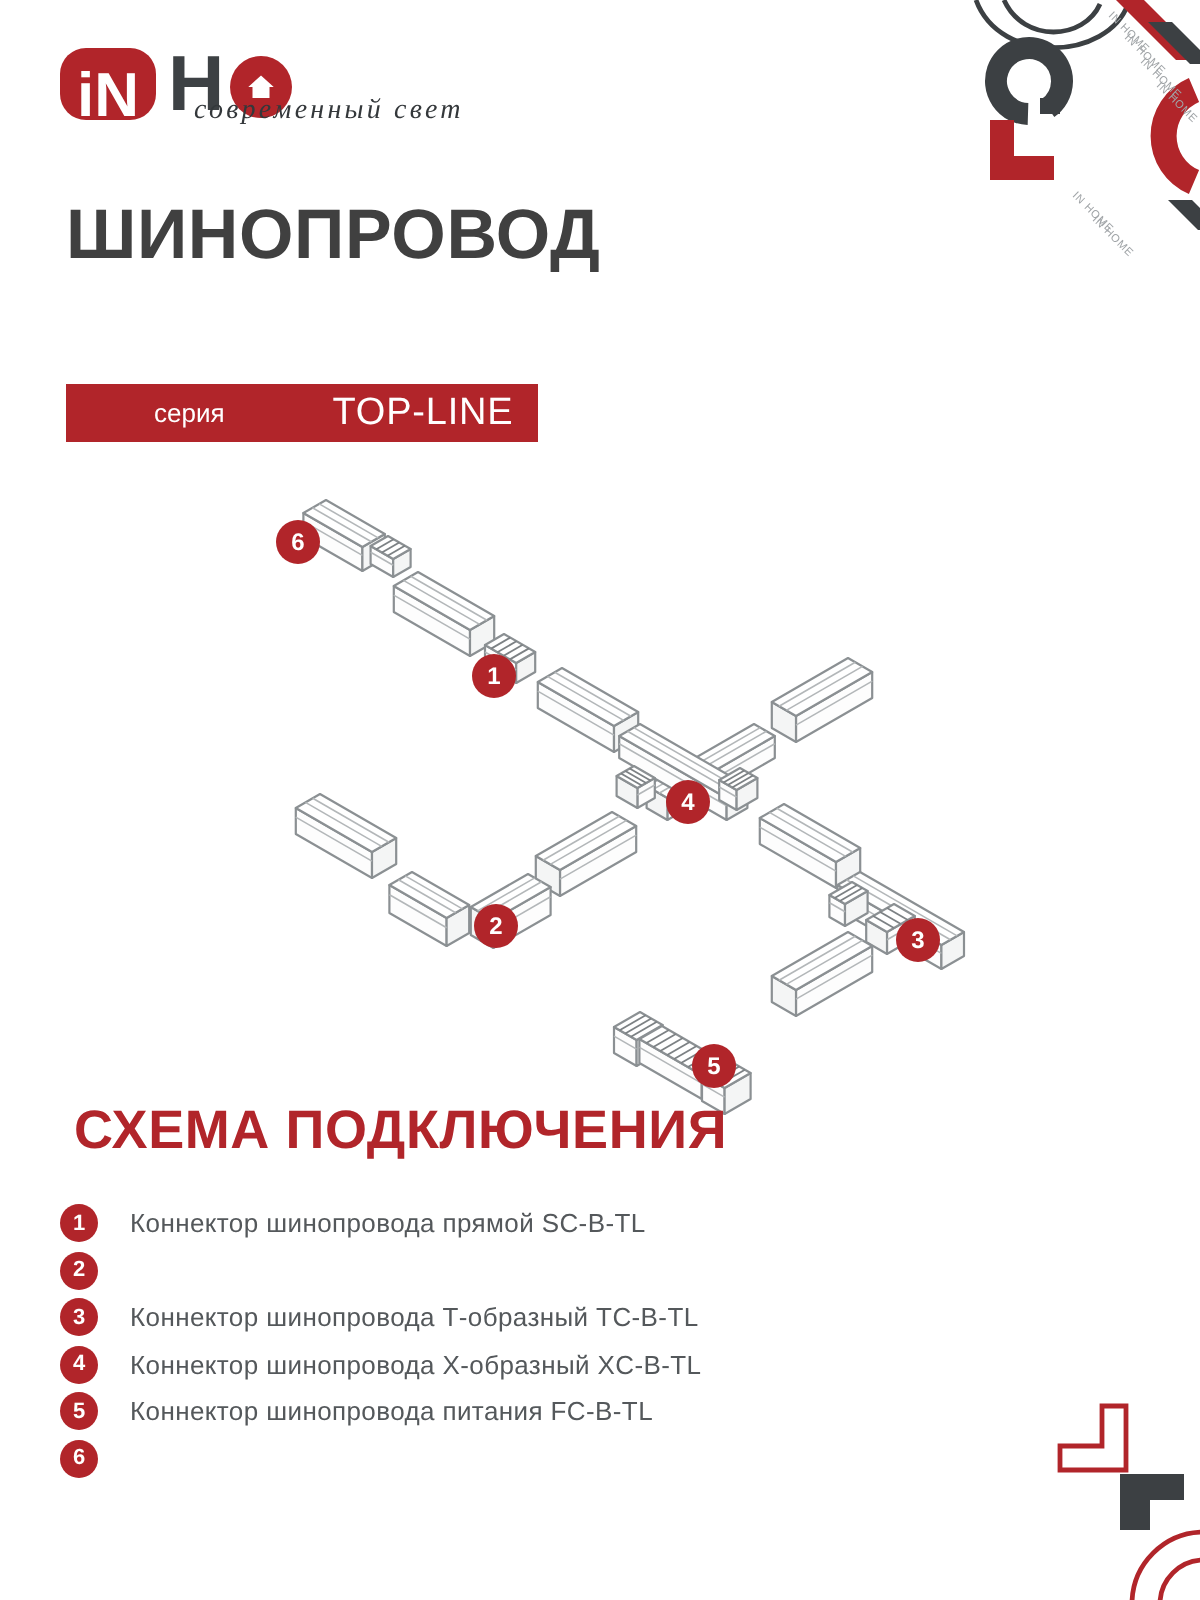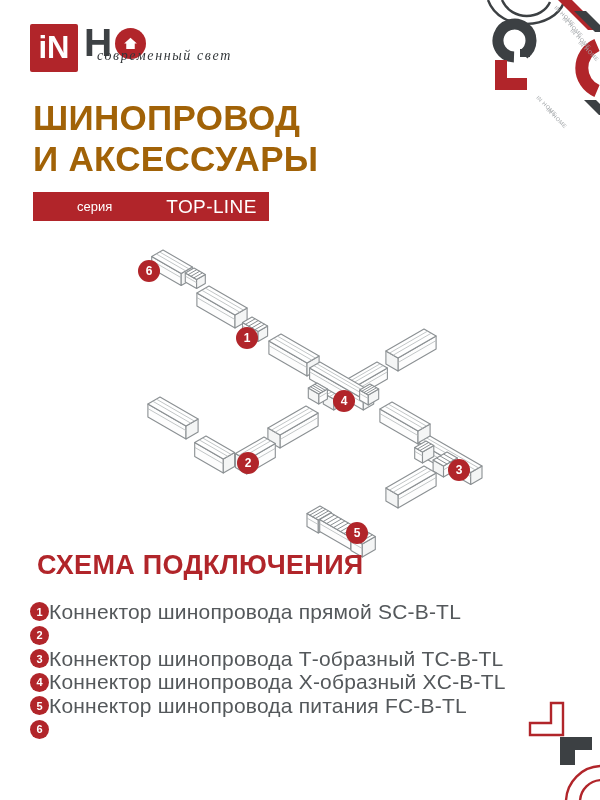--- a/index.html
+++ b/index.html
@@ -1,44 +1,44 @@
 <!DOCTYPE html>
 <html><head>
 <meta charset="utf-8">
 <style>
   html,body{margin:0;padding:0;}
   body{width:600px;height:800px;background:#ffffff;position:relative;overflow:hidden;
        font-family:"Liberation Sans",sans-serif;}
   .abs{position:absolute;}
 
   
-  .logo-square{left:30px;top:24px;width:48px;height:48px;background:#B1252A;border-radius:2px;
+  .logo-square{left:30px;top:24px;width:48px;height:36px;background:#B1252A;border-radius:13px;
     color:#fff;font-weight:800;font-size:31px;line-height:47px;text-align:center;letter-spacing:0;}
   .logo-word{left:84px;top:23px;height:40px;display:flex;align-items:center;
     font-weight:800;font-size:39px;color:#3D4144;letter-spacing:.5px;}
   .logo-o{width:31px;height:31px;background:#B1252A;border-radius:50%;margin:0 2px;
     display:flex;align-items:center;justify-content:center;}
   .tagline{left:97px;top:48px;font-family:"Liberation Serif",serif;font-style:italic;
     font-size:14px;letter-spacing:1.6px;color:#34383B;}
 
   
   .page-title{left:33px;top:97px;font-size:35px;line-height:41px;font-weight:800;
-    color:#a16207;letter-spacing:.3px;}
+    color:#404040;letter-spacing:.3px;}
   .series-badge{left:33px;top:192px;height:29px;background:#B1252A;display:inline-flex;
     align-items:center;padding:0 12px;gap:7px;color:#fff;}
   .series-badge .pre{font-size:13px;margin-left:32px;}
   .series-badge .name{font-size:19px;font-weight:500;letter-spacing:.4px;margin-left:47px;}
   .schema-heading{left:37px;top:550px;font-size:27px;font-weight:700;color:#B1252A;letter-spacing:.3px;}
 
   
   .legend{left:30px;top:602px;}
   .legend-row{display:flex;align-items:center;margin-bottom:4.5px;height:19px;}
   .num-dot{width:19px;height:19px;border-radius:50%;background:#B1252A;color:#fff;
     font-size:11px;font-weight:700;display:flex;align-items:center;justify-content:center;flex:0 0 19px;}
-  .legend-text{font-size:21px;color:#54585B;letter-spacing:.2px;white-space:nowrap;text-align:right;}
+  .legend-text{margin-left:16px;font-size:13px;color:#54585B;letter-spacing:.2px;white-space:nowrap;text-align:right;}
 
   
   #diagram-svg{left:120px;top:235px;width:400px;height:330px;}
   .topF{fill:#ffffff;stroke:#8B9093;stroke-width:1.1;stroke-linejoin:round;}
   .sideF{fill:#FDFDFD;stroke:#8B9093;stroke-width:1.1;stroke-linejoin:round;}
   .endF{fill:#F4F5F5;stroke:#8B9093;stroke-width:1.1;stroke-linejoin:round;}
   .detL{stroke:#B3B7B9;stroke-width:.8;fill:none;}
   .hatchL{stroke:#7C8184;stroke-width:.9;fill:none;}
   .marker{position:absolute;width:22px;height:22px;border-radius:50%;background:#B1252A;
     color:#fff;font-size:12px;font-weight:700;display:flex;align-items:center;justify-content:center;}
@@ -74,21 +74,20 @@
   <text class="wm" x="74" y="8" transform="rotate(45 74 8)">IN HOME</text>
   <text class="wm" x="82" y="19" transform="rotate(45 82 19)">IN HOME</text>
   <text class="wm" x="90" y="31" transform="rotate(45 90 31)">IN HOME</text>
   <text class="wm" x="98" y="43" transform="rotate(45 98 43)">IN HOME</text>
   <text class="wm" x="56" y="98" transform="rotate(45 56 98)">IN HOME</text>
   <text class="wm" x="66" y="110" transform="rotate(45 66 110)">IN HOME</text>
 </svg>
 
 <div class="abs page-title">
   <div>ШИНОПРОВОД</div>
-  <div>И АКСЕССУАРЫ</div>
 </div>
 
 <div class="abs series-badge">
   <span class="pre">серия</span>
   <span class="name">TOP-LINE</span>
 </div>
 
 <svg id="diagram-svg" class="abs" viewBox="120 235 400 330">
     <polygon points="151.7,256.5 181.2,273.5 181.2,285.5 151.7,268.5" class="sideF"></polygon>
     <polygon points="192.4,267.0 181.2,273.5 181.2,285.5 192.4,279.0" class="endF"></polygon>

